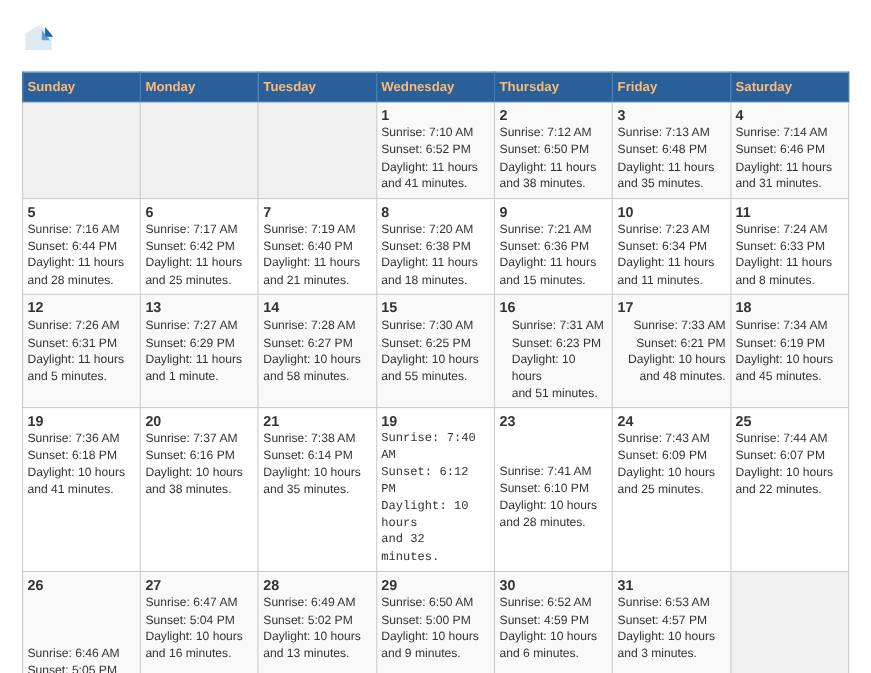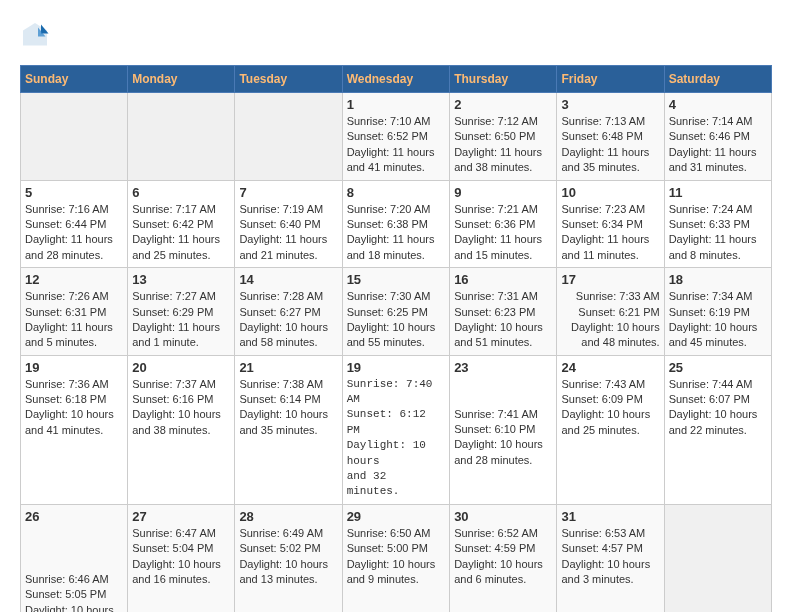--- a/index.html
+++ b/index.html
@@ -235,21 +235,21 @@
         </td>
         <td>
           <span class="day-num">15</span>
           <div class="day-info" style="white-space: pre-line;">Sunrise: 7:30 AM
 Sunset: 6:25 PM
 Daylight: 10 hours
 and 55 minutes.</div>
         </td>
         <td>
           <span class="day-num">16</span>
-          <div class="day-info" style="white-space: pre-line;">Sunrise: 7:31 AM
+          <div class="day-info" style="white-space: pre-line; margin-left: 11px;">Sunrise: 7:31 AM
 Sunset: 6:23 PM
 Daylight: 10 hours
 and 51 minutes.</div>
         </td>
         <td>
           <span class="day-num">17</span>
           <div class="day-info" style="white-space: pre-line; text-align: right;">Sunrise: 7:33 AM
 Sunset: 6:21 PM
 Daylight: 10 hours
 and 48 minutes.</div>

